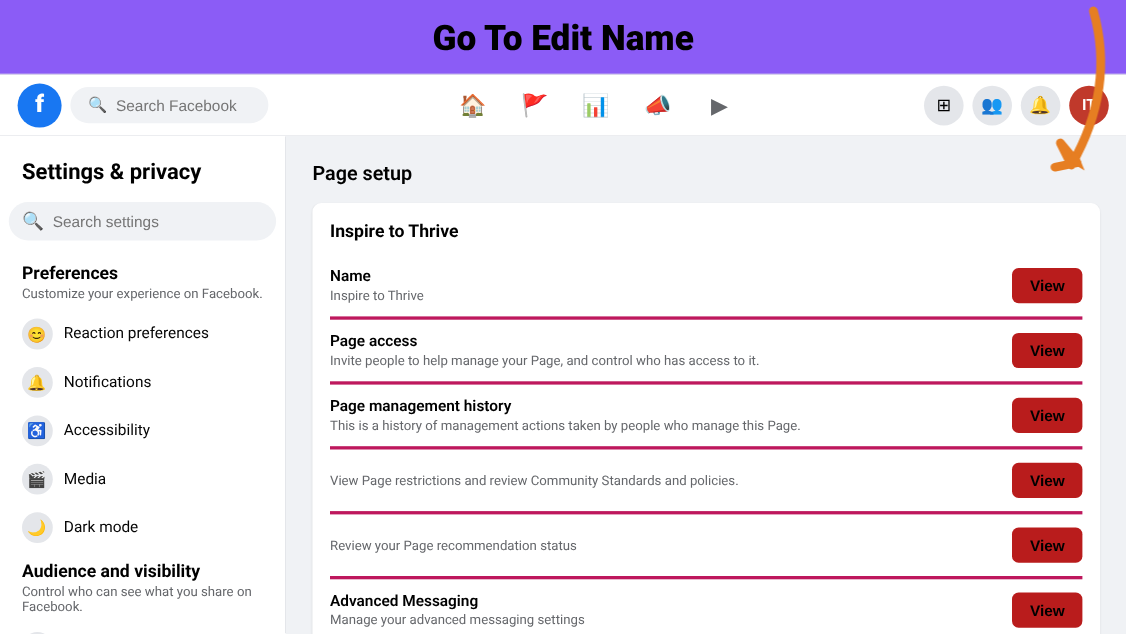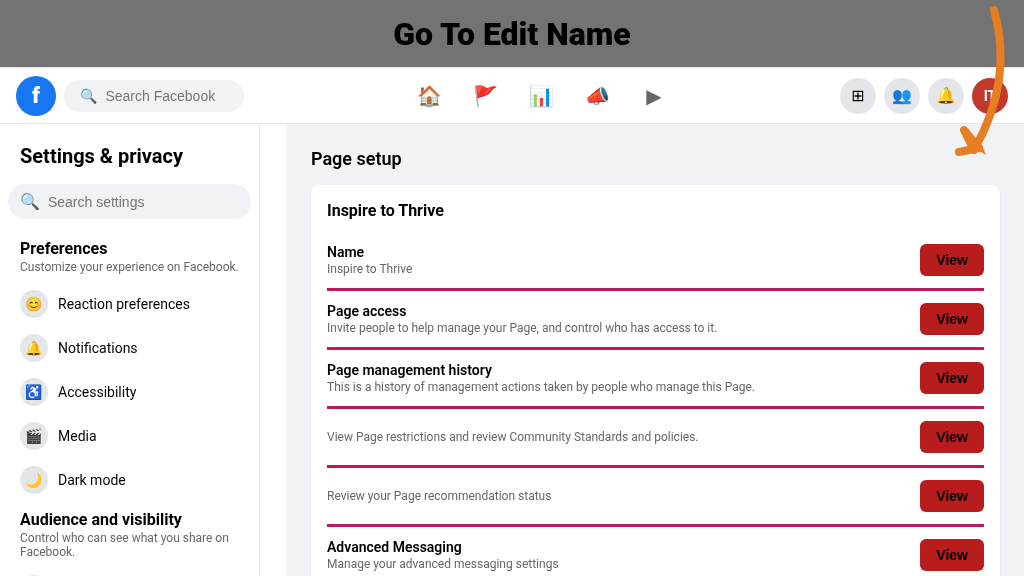--- a/index.html
+++ b/index.html
@@ -5,21 +5,21 @@
     * { margin: 0; padding: 0; box-sizing: border-box; }
     body { font-family: -apple-system, BlinkMacSystemFont, 'Segoe UI', Roboto, Arial, sans-serif; background: #fff; width: 1024px; height: 576px; overflow: hidden; position: relative; }
 
     
     .top-annotation {
       position: absolute;
       top: 0;
       left: 0;
       right: 0;
       height: 68px;
-      background: #737373;
+      background: #8b5cf6;
       display: flex;
       align-items: center;
       justify-content: center;
       border-bottom: 1px solid #e4e6ea;
       z-index: 10;
     }
     .top-annotation h1 {
       font-size: 32px;
       font-weight: 900;
       color: #000;
@@ -134,21 +134,20 @@
     }
 
     
     .main-layout {
       position: absolute;
       top: 124px;
       left: 0;
       right: 0;
       bottom: 0;
       display: flex;
-      gap: 27px;
     }
 
     
     .sidebar {
       width: 260px;
       background: #fff;
       border-right: 1px solid #e4e6ea;
       overflow-y: auto;
       flex-shrink: 0;
       padding: 12px 8px;

